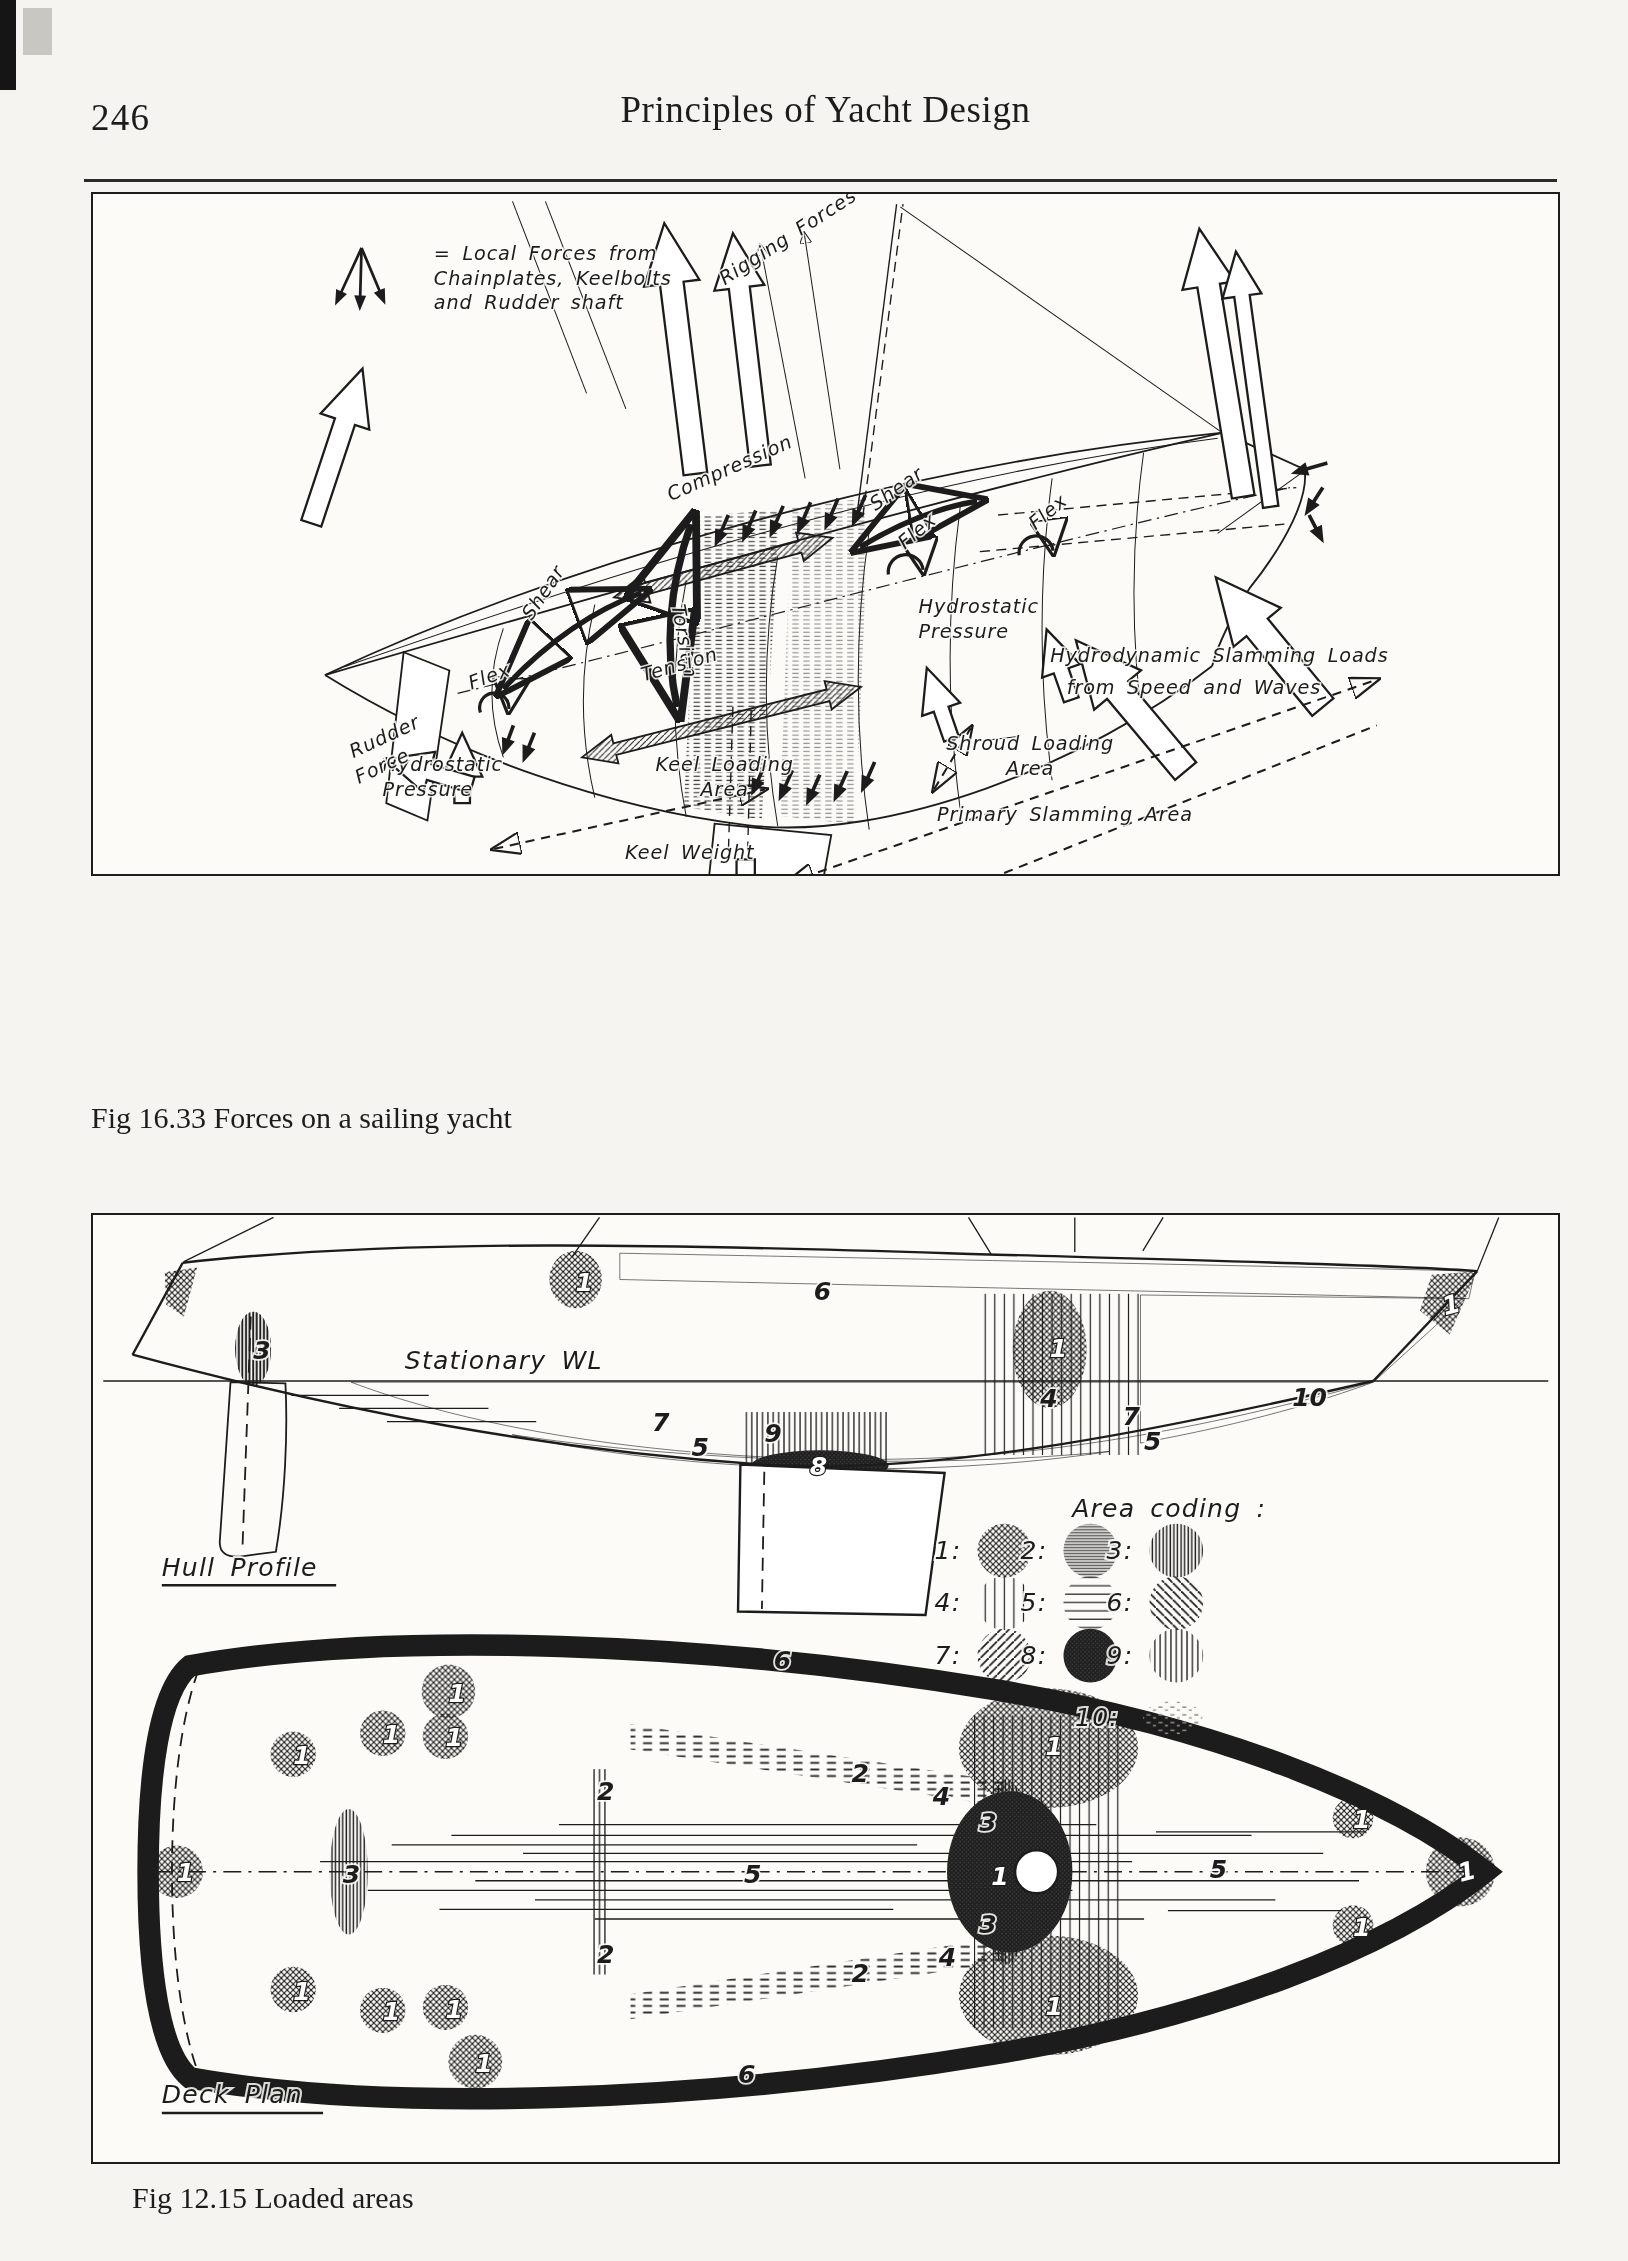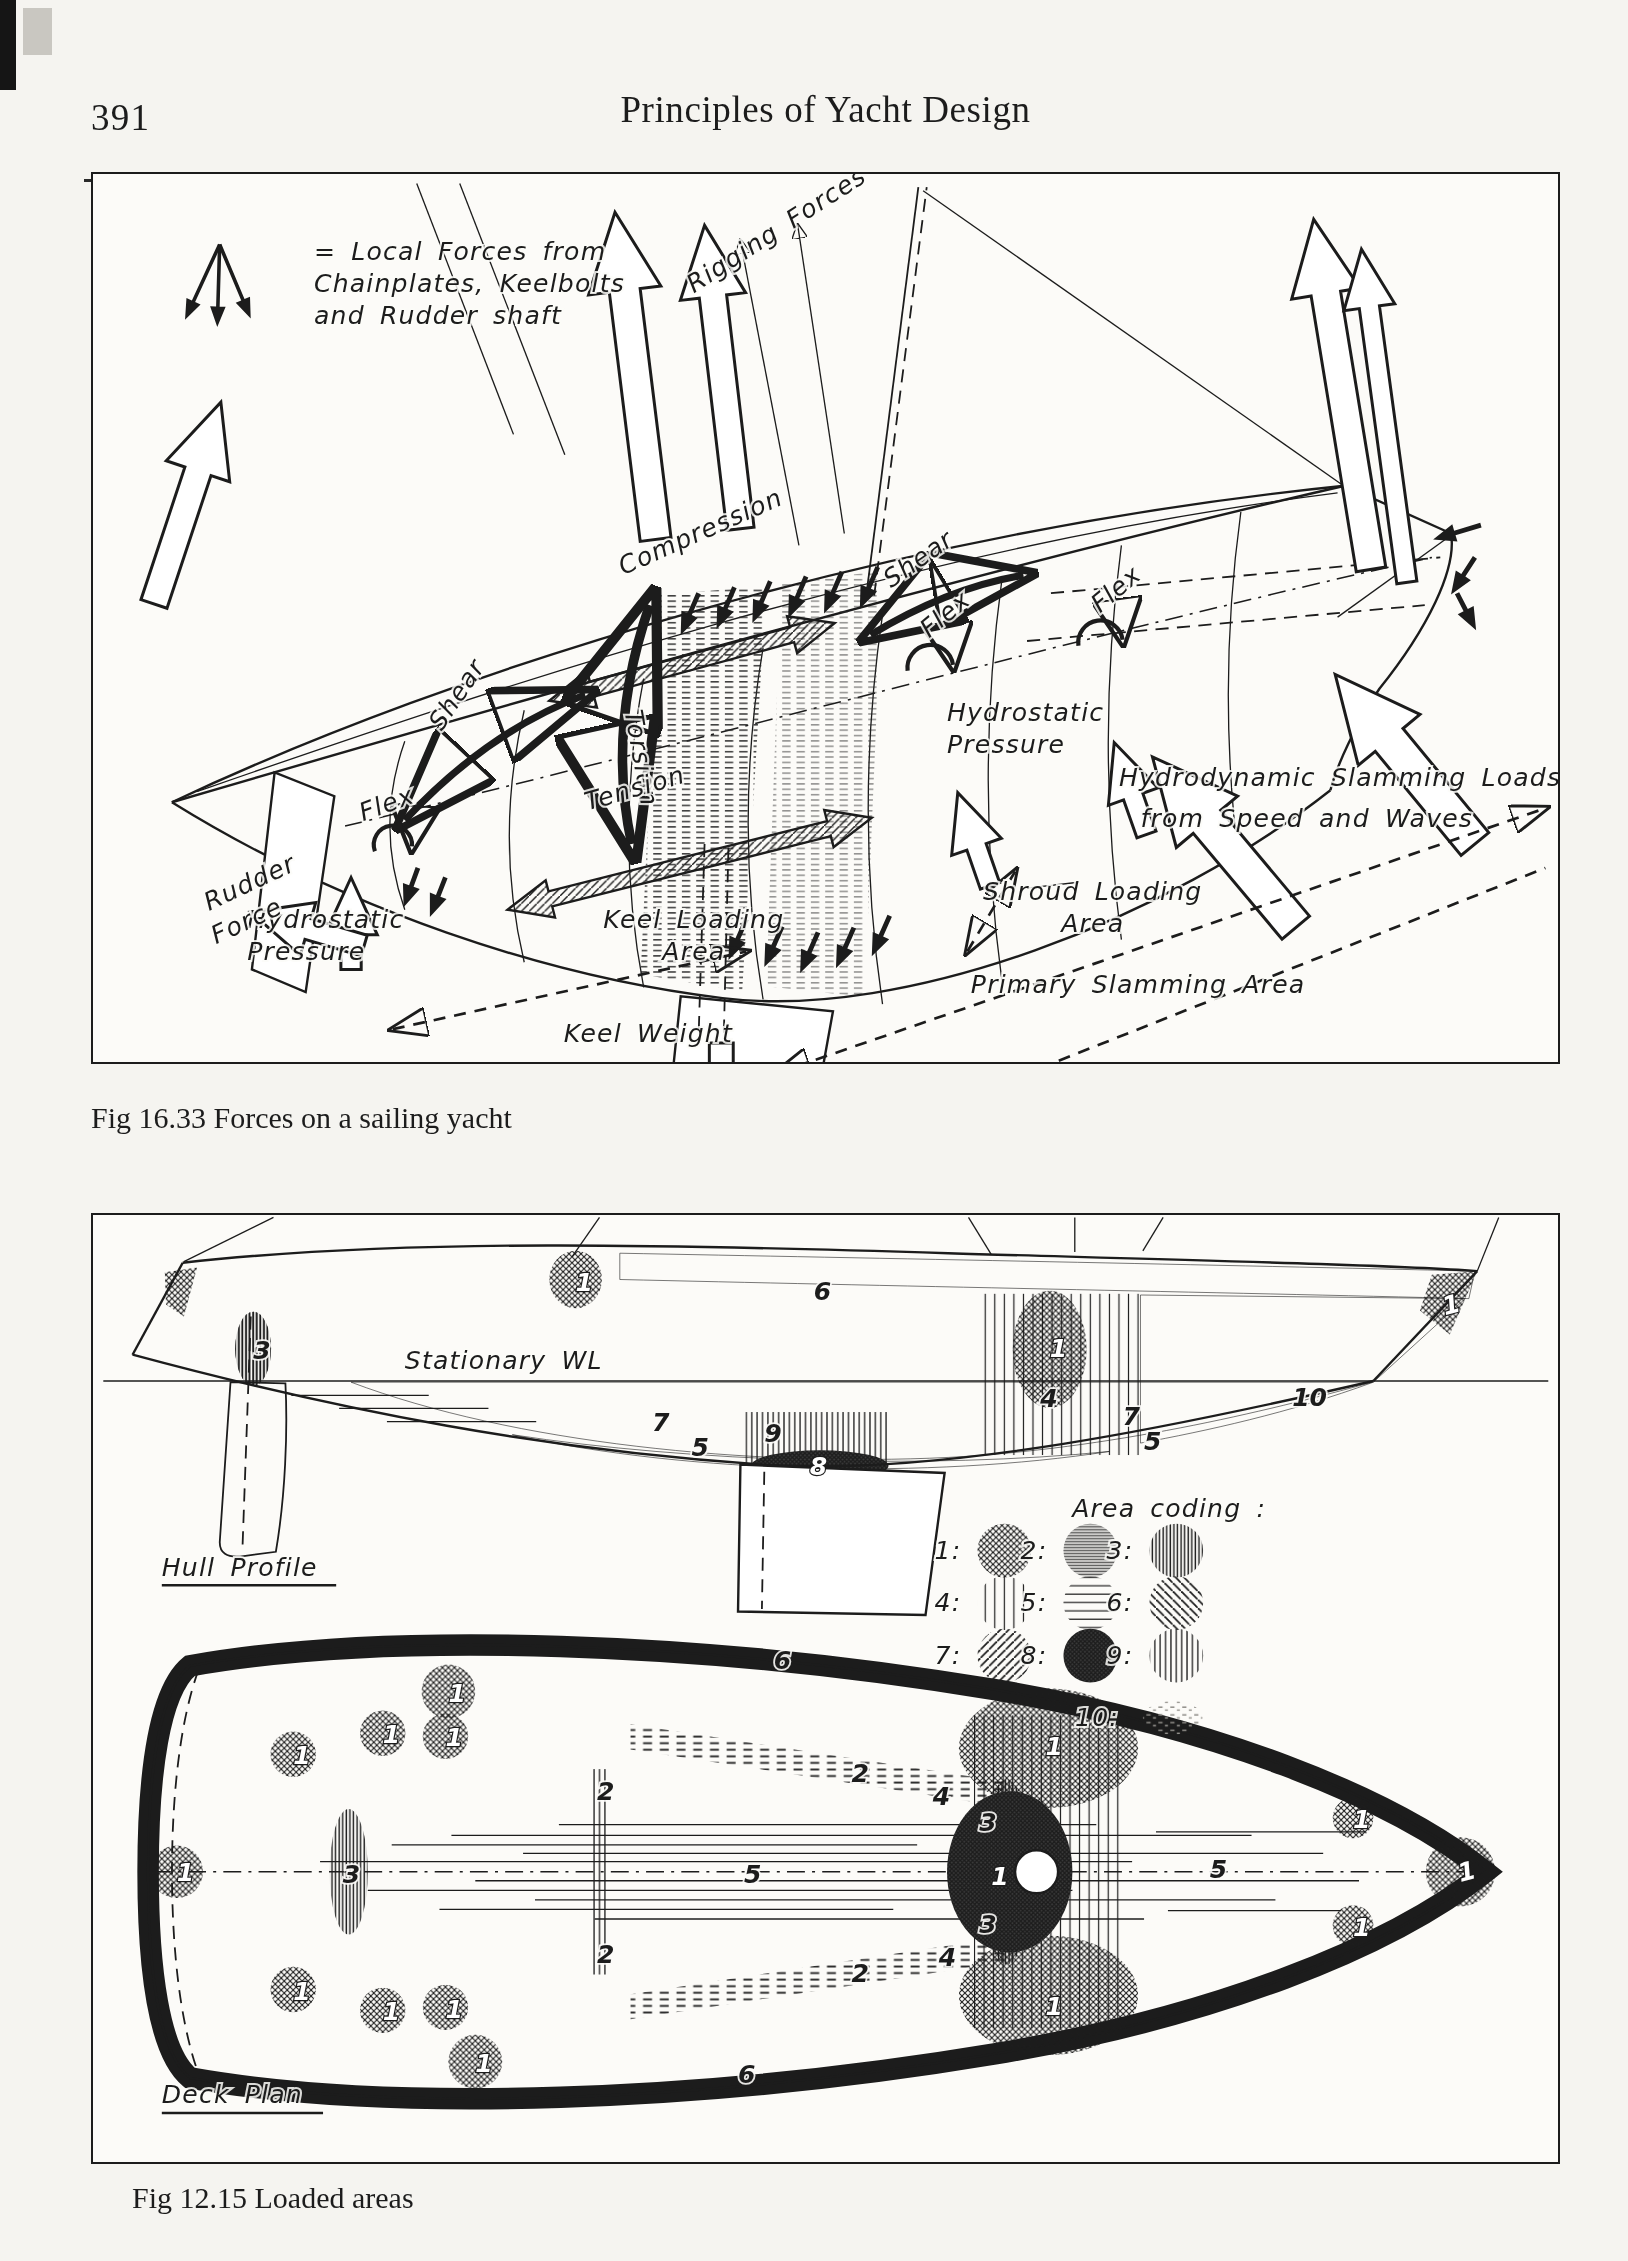--- a/index.html
+++ b/index.html
@@ -4,21 +4,21 @@
 <style>
   html,body{margin:0;padding:0;}
   body{width:1628px;height:2261px;background:#f5f4f0;position:relative;
        font-family:"Liberation Serif",serif;color:#1c1c1c;}
   .artifact-a{position:absolute;left:0;top:0;width:15.6px;height:90px;background:#151515;}
   .artifact-b{position:absolute;left:23px;top:8.4px;width:29px;height:47px;background:#c9c7c1;}
   .hdr-num{position:absolute;left:91px;top:96px;font-size:37px;letter-spacing:1.2px;}
   .hdr-title{position:absolute;left:91px;top:88px;width:1469px;text-align:center;font-size:37px;letter-spacing:0.6px;}
   .hdr-rule{position:absolute;left:84px;top:179px;width:1473px;height:3px;background:#2a2a2a;}
   .figbox{position:absolute;left:91px;width:1469px;border:2.4px solid #1c1c1c;background:#fcfbf8;box-sizing:border-box;}
-  #fig14-box{top:172px;height:892px;}
+  #fig14-box{top:192px;height:684px;}
   #fig15-box{top:1213px;height:951px;}
   .figbox svg{display:block;width:100%;height:100%;}
   .caption{position:absolute;left:91px;font-size:30px;}
   #cap14{top:1101px;}
   #cap15{top:2181px;margin-left:41px;}
   .caption .it{}
   
   path,line,polyline{stroke:#1c1c1c;fill:none;}
   .s4{stroke-width:4px;} .s3{stroke-width:3px;} .s2{stroke-width:2.2px;}
   .dsh{stroke-width:3px;stroke-dasharray:22 14;}
@@ -36,21 +36,21 @@
        paint-order:stroke;stroke:rgba(252,251,248,.9);stroke-width:6px;}
   .ann.w{fill:#ffffff;stroke:#1c1c1c;stroke-width:4px;}
   .ullin{stroke:#1c1c1c;stroke-width:4px;}
 </style>
 </head>
 <body>
 
 <div class="artifact-a"></div>
 <div class="artifact-b"></div>
 
-<div class="hdr-num">391</div>
+<div class="hdr-num">246</div>
 <div class="hdr-title">Principles of Yacht Design</div>
 <div class="hdr-rule"></div>
 
 <div class="figbox" id="fig14-box">
 <svg viewBox="0 0 2449 1487">
   <defs>
     <pattern id="hdiag" width="13" height="13" patternUnits="userSpaceOnUse">
       <path d="M0 13 L13 0" stroke="#1c1c1c" stroke-width="2.4"></path>
     </pattern>
     <pattern id="hband" width="24" height="9" patternUnits="userSpaceOnUse">

